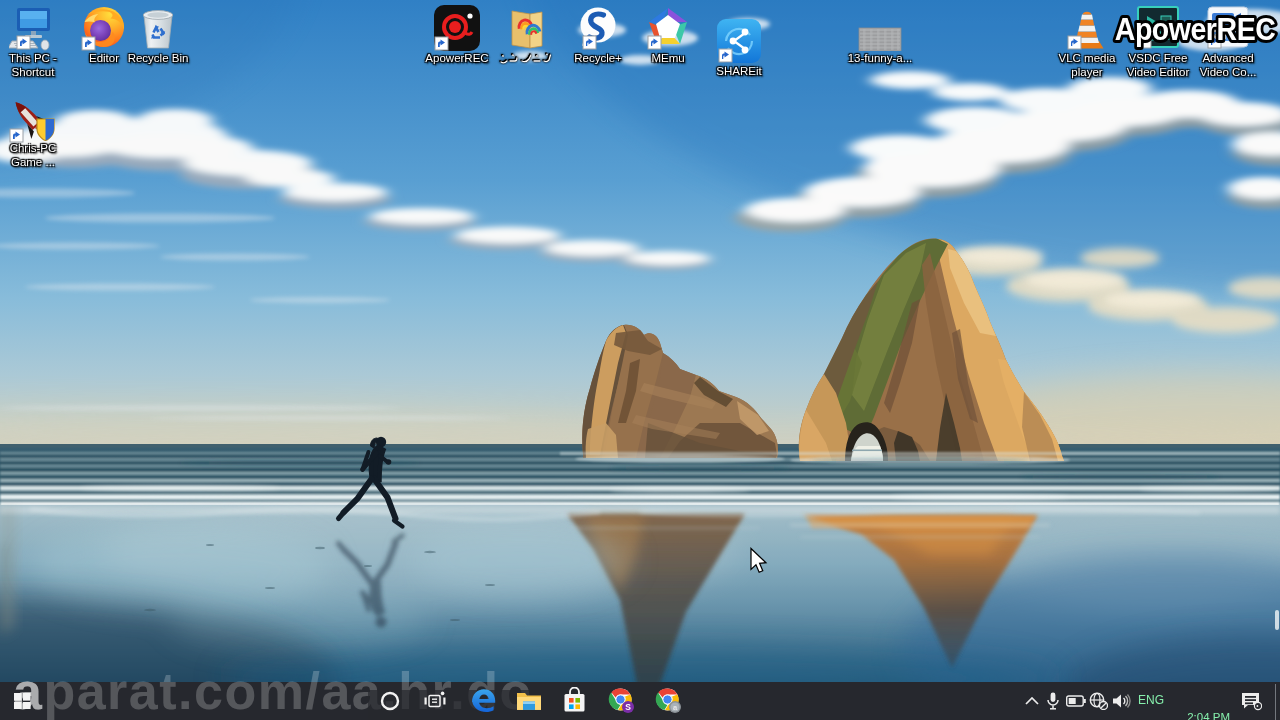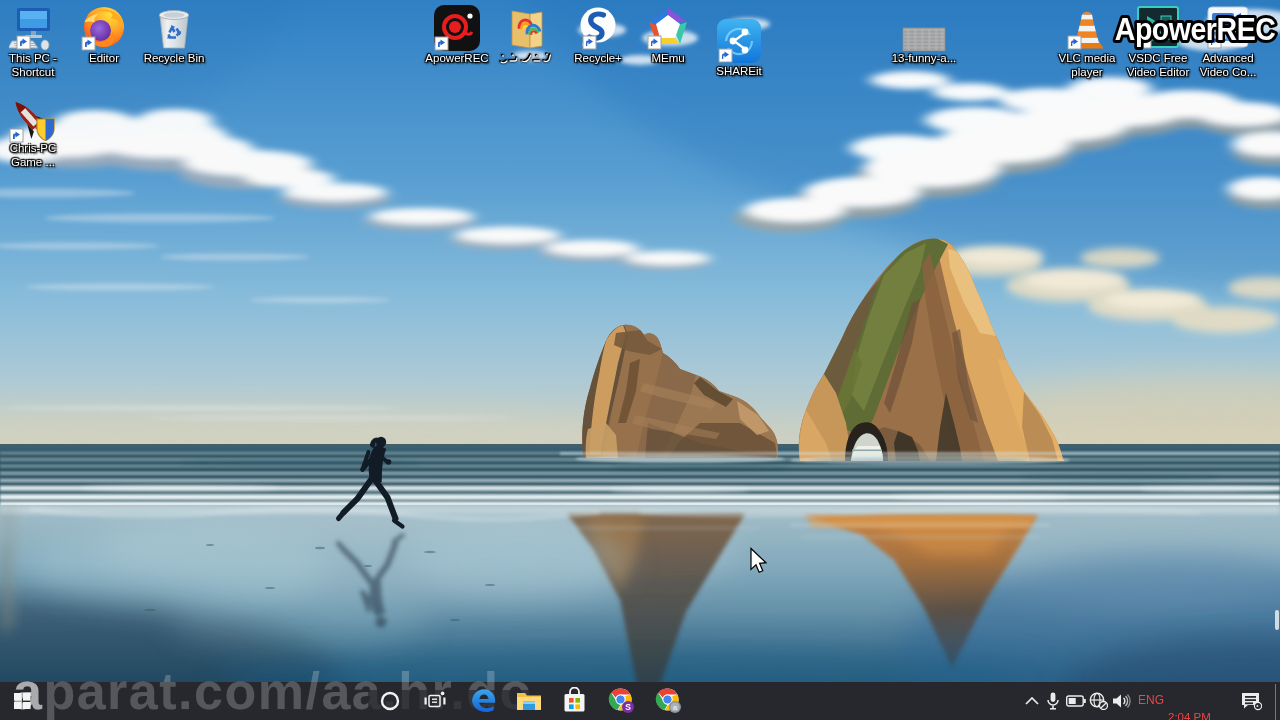--- a/index.html
+++ b/index.html
@@ -13,21 +13,21 @@
 #taskbar{position:absolute;left:0;top:682px;width:1280px;height:38px;background:#26282e;z-index:6;}
 #tbc{position:absolute;left:0;top:682px;width:1280px;height:38px;z-index:8;}
 #aparat2{position:absolute;left:13px;top:661px;z-index:7;color:rgba(255,255,255,0.5);
 font-size:52px;font-weight:bold;white-space:nowrap;font-family:"Liberation Sans",sans-serif;}
 #aparat{position:absolute;left:13px;top:661px;z-index:7;color:rgba(255,255,255,0.22);
 font-size:52px;font-weight:bold;letter-spacing:1.5px;white-space:nowrap;}
 #apower{position:absolute;left:1112px;top:4px;z-index:9;}
 #searchbox{position:absolute;left:45px;top:1px;width:323px;height:37px;background:#f3f3f3;display:flex;align-items:center;}
 #searchbox .mag{margin-left:14px;}
 #searchbox .st{margin-left:12px;font-size:13.5px;color:#111;}
-.trayT{color:#ef4444;font-size:11.5px;text-align:left;line-height:13px;}
+.trayT{color:#86efac;font-size:11.5px;text-align:right;line-height:13px;}
 </style></head>
 <body>
 <div id="desk">
 <svg id="wall" width="1280" height="720" viewBox="0 0 1280 720">
 <defs>
 <linearGradient id="sky" x1="0" y1="0" x2="0" y2="1">
  <stop offset="0" stop-color="#3080c5"></stop>
  <stop offset="0.4" stop-color="#599fd2"></stop>
  <stop offset="0.66" stop-color="#88bcda"></stop>
  <stop offset="0.83" stop-color="#abc9d6"></stop>
@@ -377,21 +377,21 @@
 <path d="M6,10 C13,3.5 27,2 35.5,8.5 C41,13 43.5,19 43,25 C41,17 35,13.5 29.5,13.5 C33.5,10.5 31,7.5 27.5,6.8 C22,5.6 12,6.5 6,10 Z" fill="#ffab22"></path>
 <path d="M3.5,17 C6.5,12.5 12,9.2 17.5,9 C13.5,11.8 12.6,15 13.8,17.2 C9.8,16.2 6.2,16.3 3.5,17 Z" fill="#ffd96a"></path>
 <path d="M23,42 C13,42 5.5,35.5 3.6,27 C7,34 14,37.5 20,37 C27,36.4 31,32 31.5,26.5 C34,29.5 34.5,34 32.5,37.5 C30,41 26.5,42 23,42 Z" fill="#ff8b1e" opacity="0.9"></path>
 <rect x="1" y="32" width="13" height="13" fill="#fff" stroke="#9aa0a6"></rect>
 <path d="M4,42 L4,38.5 Q4,36 6.5,36.5 L6.5,34.5 L11,37.5 L6.5,40.5 L6.5,38.5 Q5.8,38.3 5.8,39.5 L5.8,42 Z" fill="#2666cc"></path>
 </svg>
         </div>
 <div class="lb">Editor</div>
 </div>
 
-<div class="ic" style="left:136px;top:5px;">
+<div class="ic" style="left:120px;top:5px;">
 <div class="ig">
           <svg width="46" height="46" viewBox="0 0 46 46">
 <defs>
               <linearGradient id="rbb" x1="0" y1="0" x2="1" y2="0">
 <stop offset="0" stop-color="#c8d1d6"></stop>
                 <stop offset="0.25" stop-color="#eef1f3"></stop>
 <stop offset="0.6" stop-color="#d8dfe3"></stop>
                 <stop offset="1" stop-color="#bcc5cb"></stop>
 </linearGradient>
             </defs>
@@ -527,21 +527,21 @@
 <circle cx="29" cy="14" r="3.4" fill="#fff"></circle>
 <circle cx="17" cy="23" r="3.4" fill="#fff"></circle>
 <circle cx="29" cy="32" r="3.4" fill="#fff"></circle>
 <rect x="3" y="31" width="13" height="13" fill="#fff" stroke="#9aa0a6"></rect>
 <path d="M6,41 L6,37.5 Q6,35 8.5,35.5 L8.5,33.5 L13,36.5 L8.5,39.5 L8.5,37.5 Q7.3,37.3 7.3,38.5 L7.3,41 Z" fill="#2666cc"></path>
 </svg>
         </div>
 <div class="lb">SHAREit</div>
 </div>
 
-<div class="ic" style="left:886px;top:5px;">
+<div class="ic" style="left:842px;top:5px;">
 <div class="ig">
           <svg width="46" height="46" viewBox="0 0 46 46">
 <rect x="2" y="23" width="42" height="23" fill="#aaacae" stroke="#8a8c8e" stroke-width="0.8"></rect>
 <g fill="#98999b" opacity="0.75">
 <rect x="3" y="26" width="40" height="1.6"></rect>
               <rect x="3" y="29.5" width="40" height="1.6"></rect>
 <rect x="3" y="33" width="40" height="1.6"></rect>
               <rect x="3" y="36.5" width="40" height="1.6"></rect>
 <rect x="3" y="40" width="40" height="1.6"></rect>
               <rect x="3" y="43.5" width="40" height="1.6"></rect>

